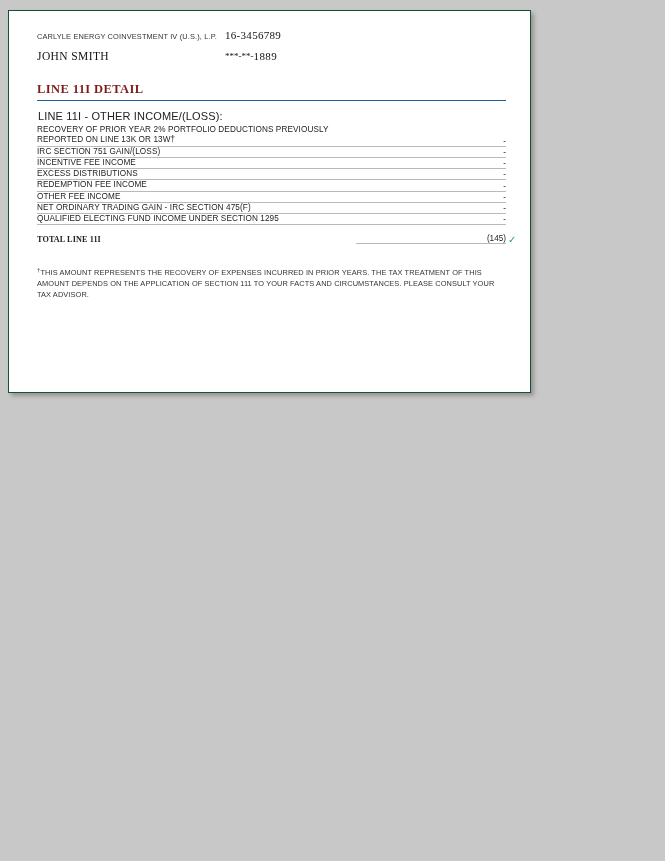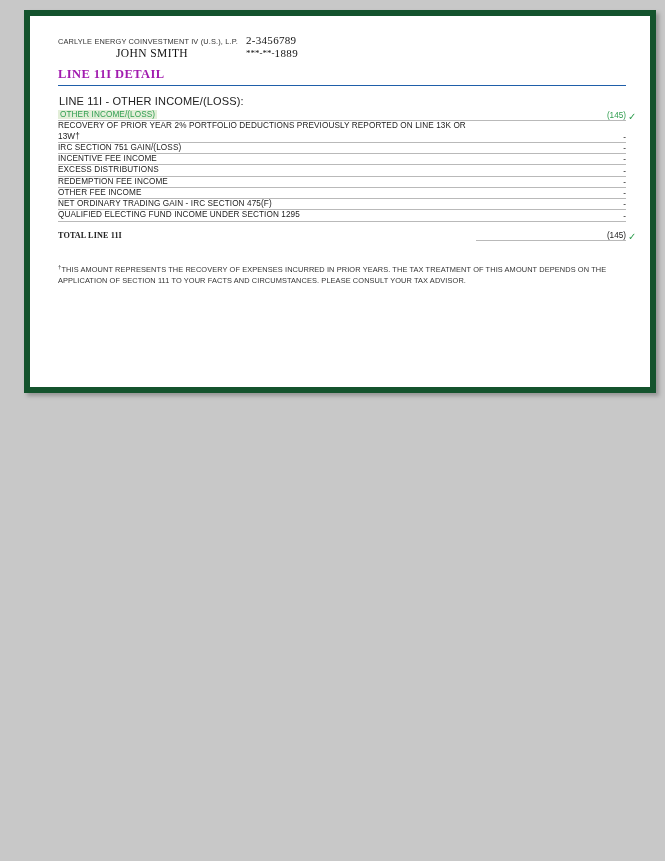--- a/index.html
+++ b/index.html
@@ -8,26 +8,26 @@
   }
   body {
     width: 665px;
     height: 861px;
     background: #c8c8c8;
     font-family: "Liberation Sans", sans-serif;
     overflow: hidden;
   }
   #page-wrap {
     position: absolute;
-    left: 24px;
+    left: 8px;
     top: 10px;
-    width: 632px;
+    width: 523px;
     height: 383px;
     background: #ffffff;
-    border: 6px solid #14532d;
+    border: 1px solid #14532d;
     box-sizing: border-box;
     box-shadow: 3px 3px 4px rgba(0,0,0,0.25);
   }
   .doc-inner {
     padding: 18px 24px 0 28px;
   }
   
   .hdr-row {
     display: flex;
     align-items: baseline;
@@ -41,22 +41,21 @@
   }
   .hdr-ein {
     font-family: "Liberation Serif", serif;
     font-size: 11px;
     color: #111;
     letter-spacing: 0.3px;
   }
   .hdr-row2 {
     display: flex;
     align-items: baseline;
-    margin-top: 1px;
-    text-align: center;
+    margin-top: 9px;
   }
   .hdr-name {
     font-family: "Liberation Serif", serif;
     font-size: 11.5px;
     color: #111;
     width: 188px;
     letter-spacing: 0.4px;
   }
   .hdr-ssn {
     font-family: "Liberation Serif", serif;
@@ -65,25 +64,25 @@
     letter-spacing: 0.4px;
   }
   .hdr-ssn .mask {
     font-size: 9px;
     letter-spacing: 0px;
     position: relative;
     top: -1px;
   }
   
   .section-title {
-    margin-top: 8px;
+    margin-top: 20px;
     font-family: "Liberation Serif", serif;
     font-weight: bold;
     font-size: 12.5px;
-    color: #a21caf;
+    color: #7f1d1d;
     letter-spacing: 0.4px;
   }
   .title-rule {
     margin-top: 3px;
     border-bottom: 1px solid #1f5fa9;
     height: 0;
   }
   
   .sub-head {
     margin-top: 9px;
@@ -174,39 +173,35 @@
   }
 </style>
 </head>
 <body>
 
 <div id="page-wrap">
   <div class="doc-inner">
 
     <div class="hdr-row">
       <div class="hdr-entity">CARLYLE ENERGY COINVESTMENT IV (U.S.), L.P.</div>
-      <div class="hdr-ein">2-3456789</div>
+      <div class="hdr-ein">16-3456789</div>
     </div>
     <div class="hdr-row2">
       <div class="hdr-name">JOHN SMITH</div>
       <div class="hdr-ssn"><span class="mask">***-**-</span><span>1889</span></div>
     </div>
 
     <div class="section-title">LINE 11I DETAIL</div>
     <div class="title-rule"></div>
 
     <div class="sub-head">LINE 11I - OTHER INCOME/(LOSS):</div>
 
     <table class="detail">
       <tbody>
         <tr>
-          <td class="lbl-cell bordered"><span class="hl">OTHER INCOME/(LOSS)</span></td>
-          <td class="val-cell"><span class="val-wrap"><span class="green">(145)</span><span class="check">✓</span></span></td>
-        </tr>
-        <tr>
           <td class="lbl-cell bordered"><span>RECOVERY OF PRIOR YEAR 2% PORTFOLIO DEDUCTIONS PREVIOUSLY REPORTED ON LINE 13K OR 13W†</span></td>
           <td class="val-cell"><span>-</span></td>
         </tr>
         <tr>
           <td class="lbl-cell bordered"><span>IRC SECTION 751 GAIN/(LOSS)</span></td>
           <td class="val-cell"><span>-</span></td>
         </tr>
         <tr>
           <td class="lbl-cell bordered"><span>INCENTIVE FEE INCOME</span></td>
           <td class="val-cell"><span>-</span></td>

